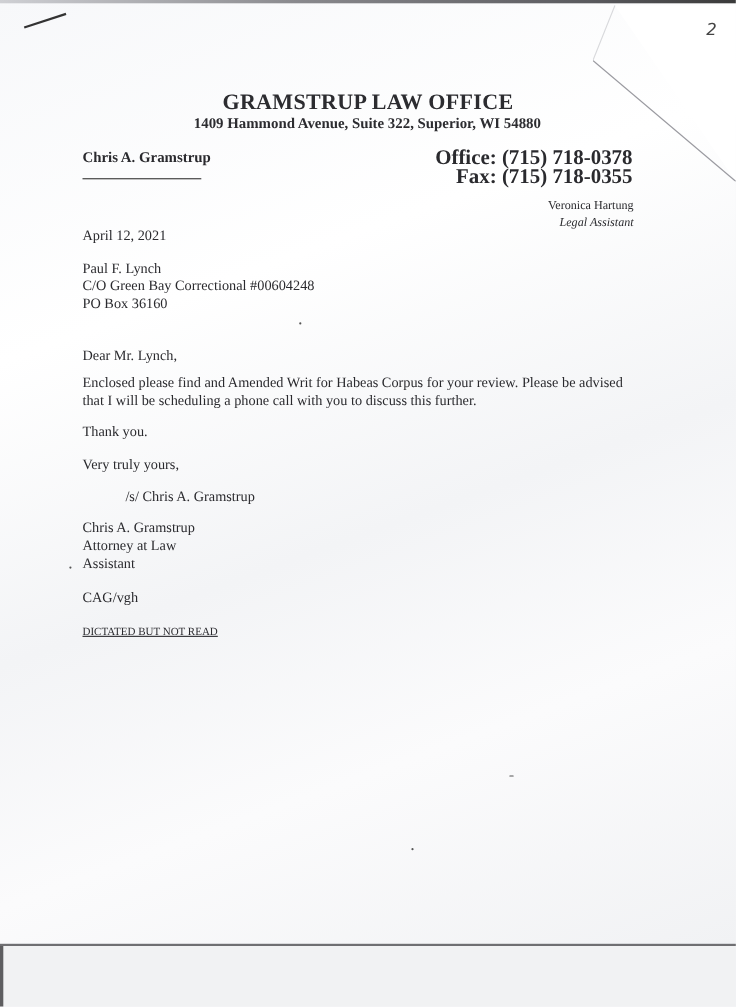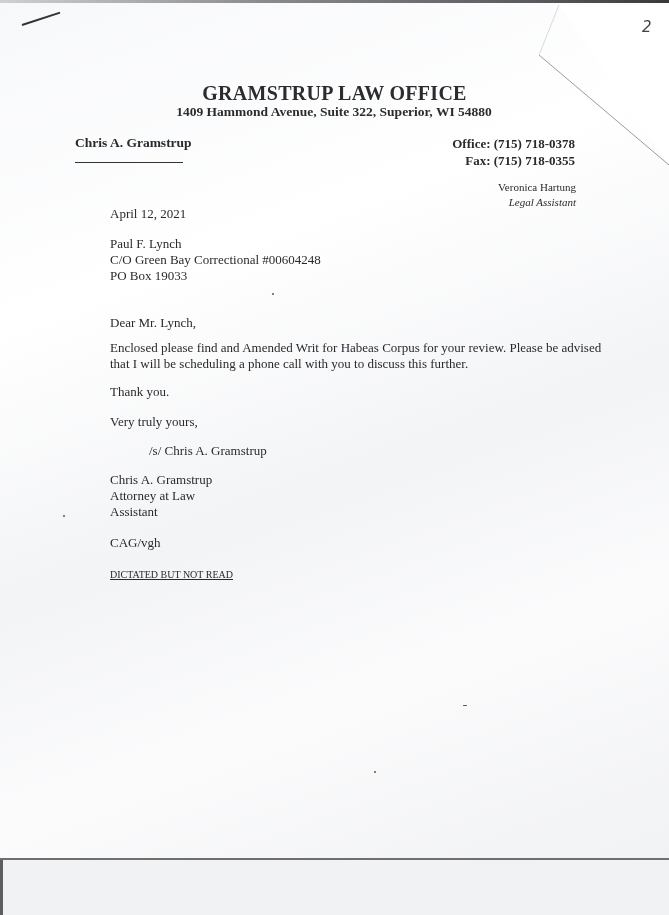--- a/index.html
+++ b/index.html
@@ -18,25 +18,25 @@
     .bottom-sheet { position: absolute; left: 0; top: 858px; width: 669px; height: 57px; background: #f1f2f3; border-top: 2px solid #6f6f72; }
     .bottom-sheet::before { content:""; position:absolute; left:0; top:0; width:3px; height:57px; background:#5e5e60; }
     .mark-dash { position: absolute; left: 22px; top: 24px; width: 40px; height: 2px; background: #333; transform: rotate(-18deg); transform-origin: left center; }
     .page-num { position: absolute; left: 642px; top: 18px; font-family: "DejaVu Sans", sans-serif; font-size: 15px; color: #444; font-style: italic; }
 
     .letterhead-title { position: absolute; left: 0; width: 669px; top: 82px; text-align: center; font-weight: bold; font-size: 20px; letter-spacing: 0.3px; color: #2c2c30; }
     .letterhead-addr { position: absolute; left: 0; width: 668px; top: 104px; text-align: center; font-weight: bold; font-size: 13.5px; color: #2c2c30; }
 
     .attorney-name { position: absolute; left: 75px; top: 135px; font-weight: bold; font-size: 13.5px; }
     .attorney-rule { position: absolute; left: 75px; top: 162px; width: 108px; height: 1px; background: #333; }
-    .contact { position: absolute; right: 94px; top: 135px; text-align: right; font-weight: bold; font-size: 13px; line-height: 17px; }
+    .contact { position: absolute; right: 94px; top: 135px; text-align: right; font-weight: bold; font-size: 19px; line-height: 17px; }
     .assistant { position: absolute; right: 93px; top: 180px; text-align: right; font-size: 11px; line-height: 15px; }
     .assistant .role { font-style: italic; }
 
-    .body-text { position: absolute; left: 75px; font-size: 13px; line-height: 16px; color: #2a2a2e; margin-left: 35px; }
+    .body-text { position: absolute; left: 75px; font-size: 13px; line-height: 16px; color: #2a2a2e; }
     .date { top: 206px; }
     .recipient { top: 236px; }
     .salutation { top: 315px; }
     .paragraph { top: 340px; width: 500px; }
     .thanks { top: 384px; }
     .closing { top: 414px; }
     .signature { top: 443px; left: 114px; }
     .sig-block { top: 472px; }
     .initials { top: 535px; }
     .dictated { top: 567px; font-size: 10px; text-decoration: underline; }
@@ -69,21 +69,21 @@
   <div class="assistant">
     <div>Veronica Hartung</div>
     <div class="role">Legal Assistant</div>
   </div>
 
   <div class="body-text date">April 12, 2021</div>
 
   <div class="body-text recipient">
     <div>Paul F. Lynch</div>
     <div>C/O Green Bay Correctional #00604248</div>
-    <div>PO Box 19033</div>
+    <div>PO Box 36160</div>
   </div>
 
   <div class="body-text salutation">Dear Mr. Lynch,</div>
   <div class="body-text paragraph">Enclosed please find and Amended Writ for Habeas Corpus for your review. Please be advised that I will be scheduling a phone call with you to discuss this further.</div>
   <div class="body-text thanks">Thank you.</div>
   <div class="body-text closing">Very truly yours,</div>
   <div class="body-text signature">/s/ Chris A. Gramstrup</div>
 
   <div class="body-text sig-block">
     <div>Chris A. Gramstrup</div>

